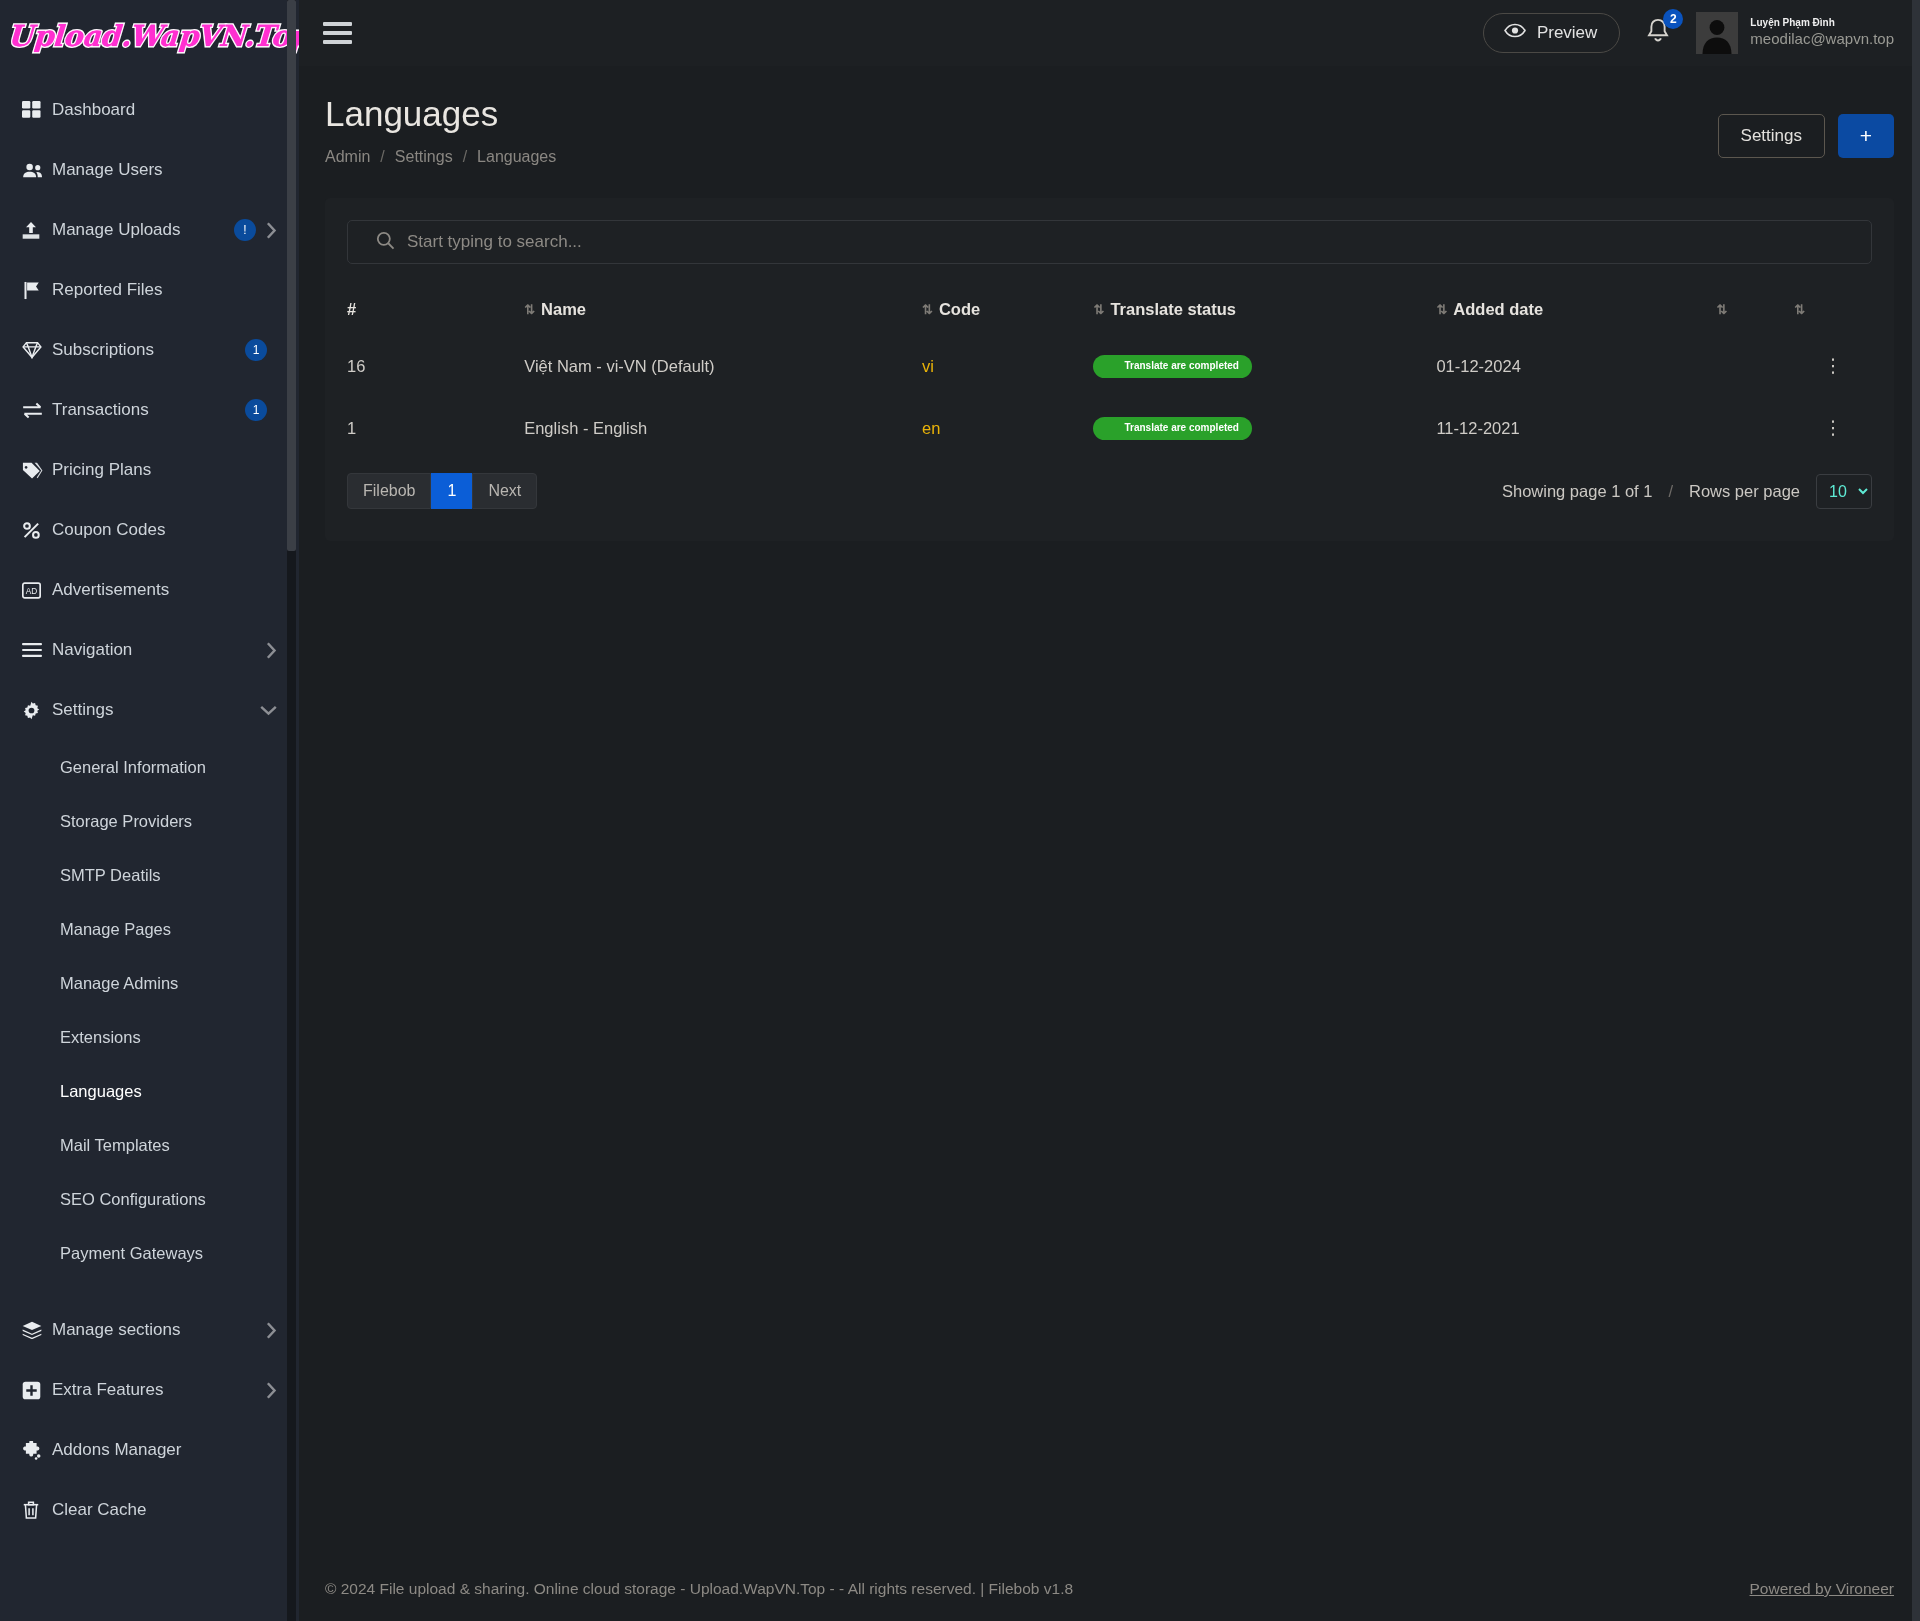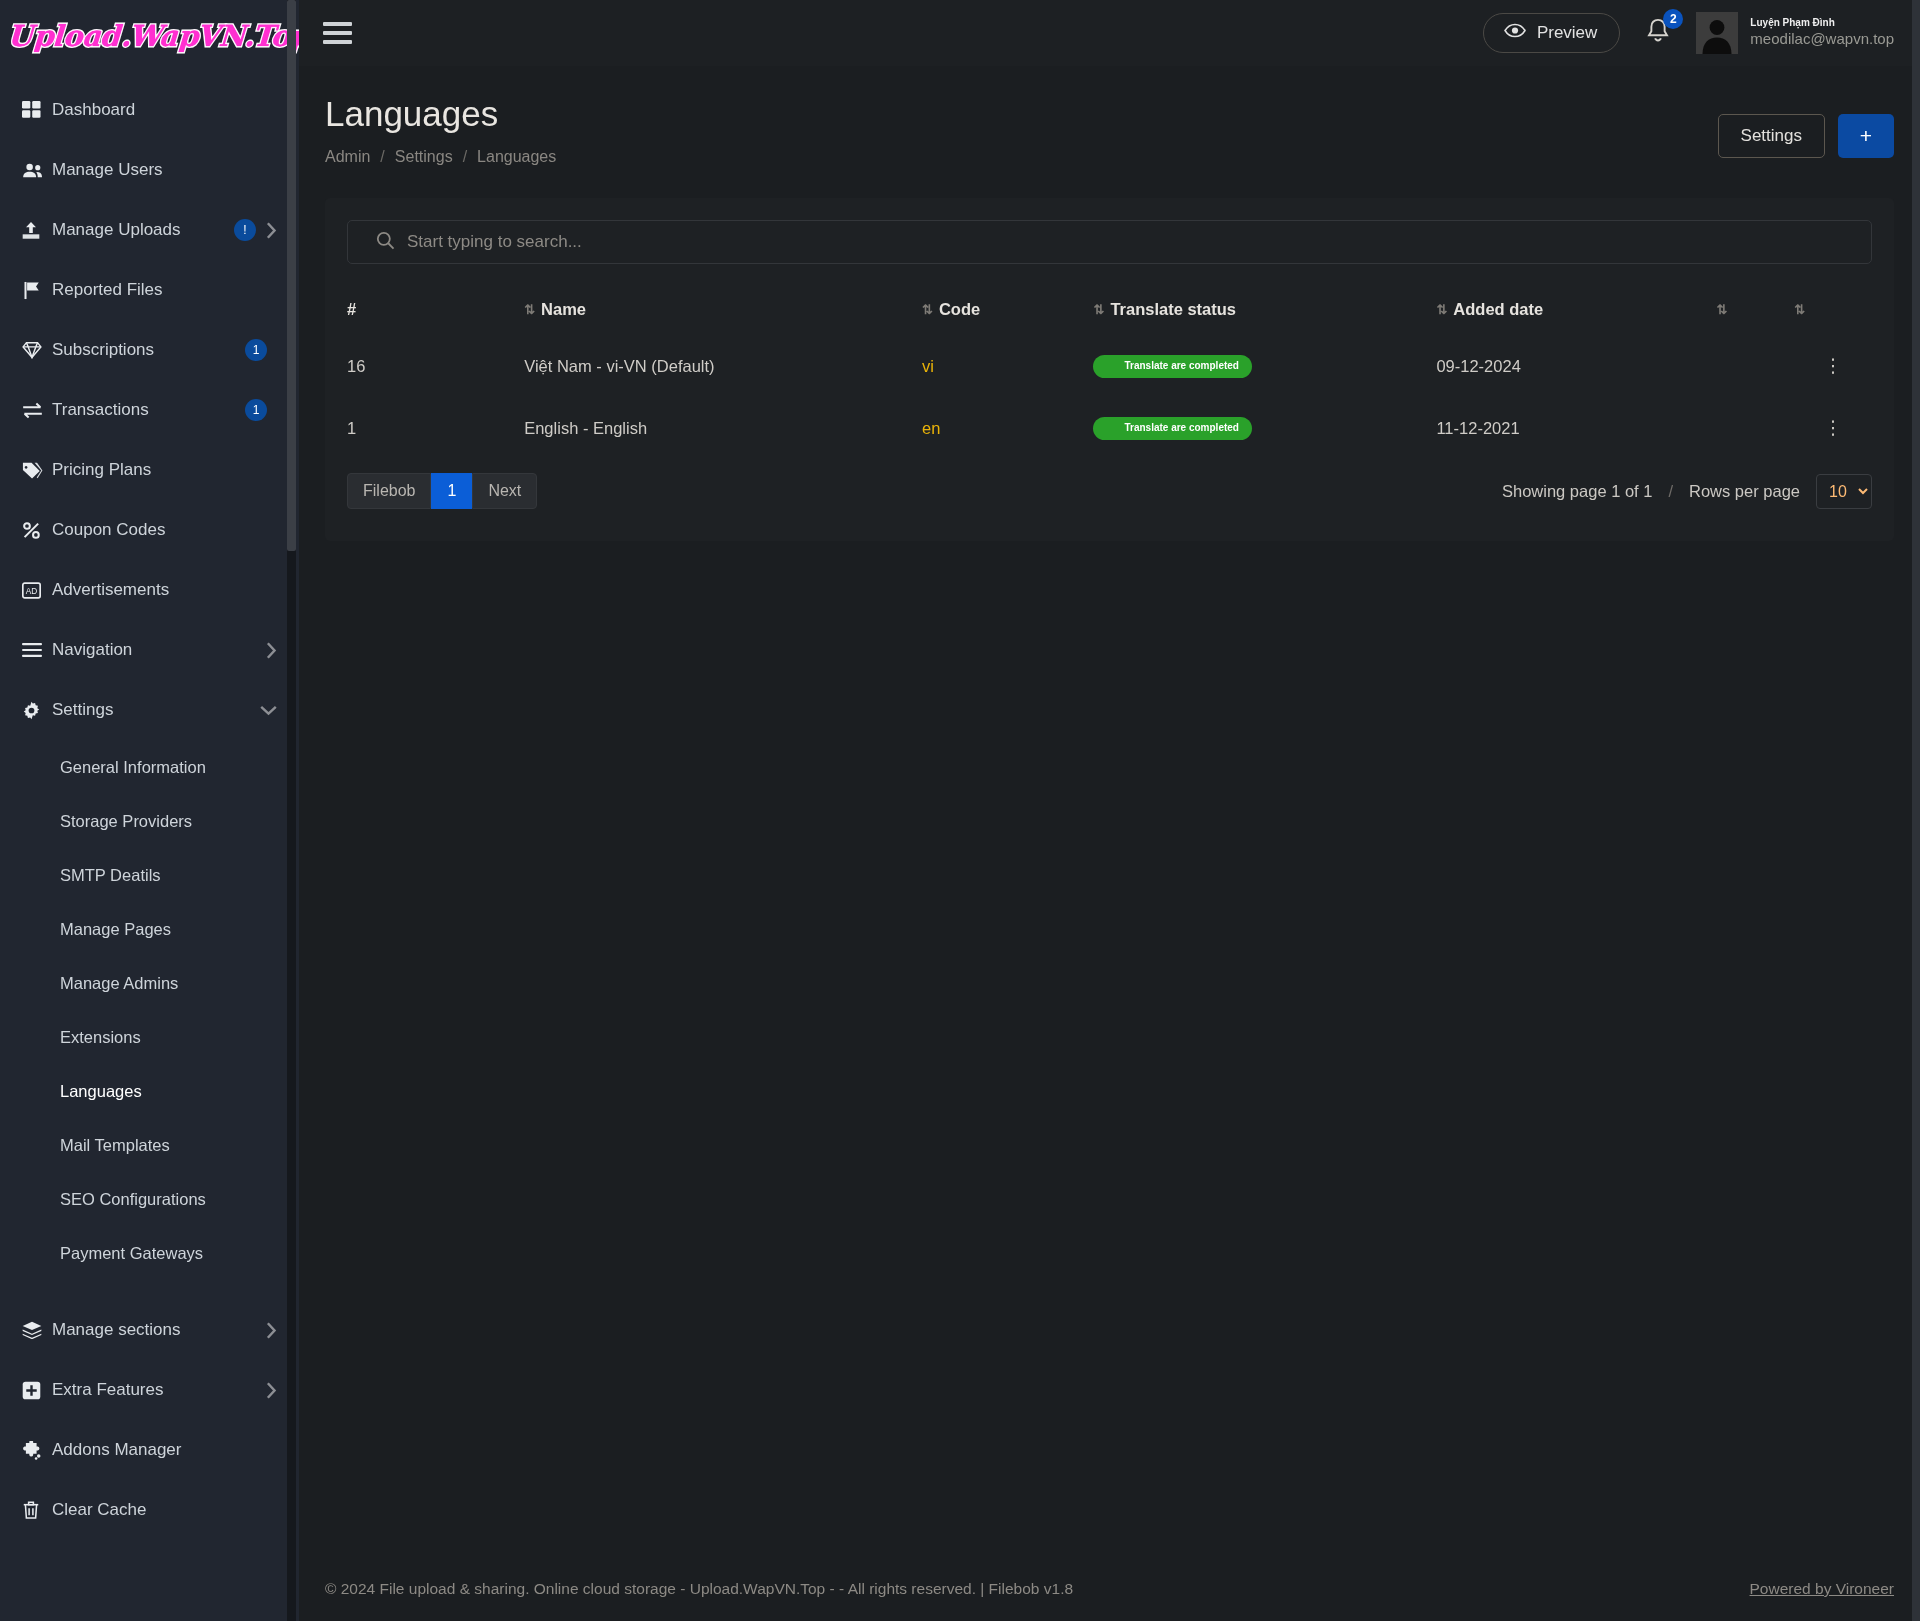--- a/index.html
+++ b/index.html
@@ -343,21 +343,21 @@
     display: flex;
     align-items: center;
     gap: 16px;
     color: #cbc8c3;
     font-size: 16.5px;
   }
   .foot-right .slash { color: #6f6c68; }
   .rows-select {
     background: #1e2124;
     border: 1px solid #3a3d41;
-    color: #fdba74;
+    color: #5eead4;
     border-radius: 4px;
     font-size: 16px;
     padding: 7px 8px;
     font-family: "Liberation Sans", sans-serif;
     cursor: pointer;
   }
 
   .footer {
     display: flex;
     align-items: center;
@@ -722,21 +722,21 @@
         <tbody>
           <tr>
             <td>16</td>
             <td>Việt Nam - vi-VN (Default)</td>
             <td>
               <a class="link-code">vi</a>
             </td>
             <td>
               <span class="pill-green">Translate are completed</span>
             </td>
-            <td>09-12-2024</td>
+            <td>01-12-2024</td>
             <td></td>
             <td>
               <span class="kebab">⋮</span>
             </td>
           </tr>
           <tr>
             <td>1</td>
             <td>English - English</td>
             <td>
               <a class="link-code">en</a>

